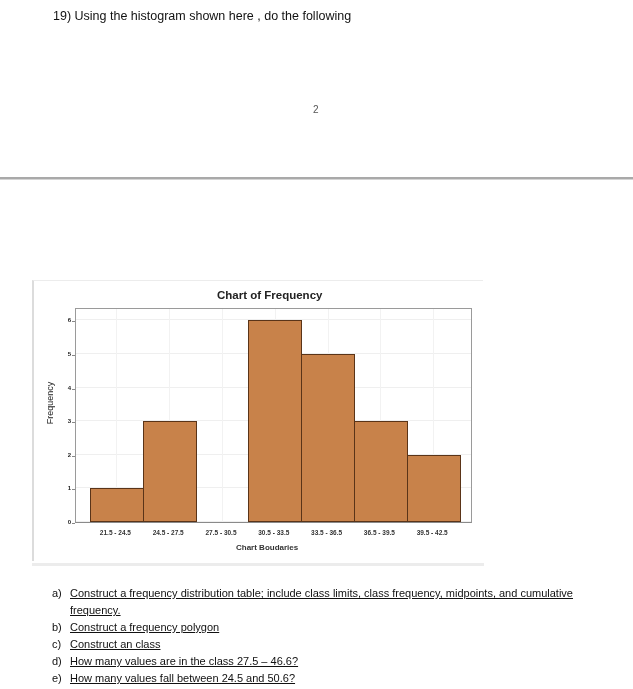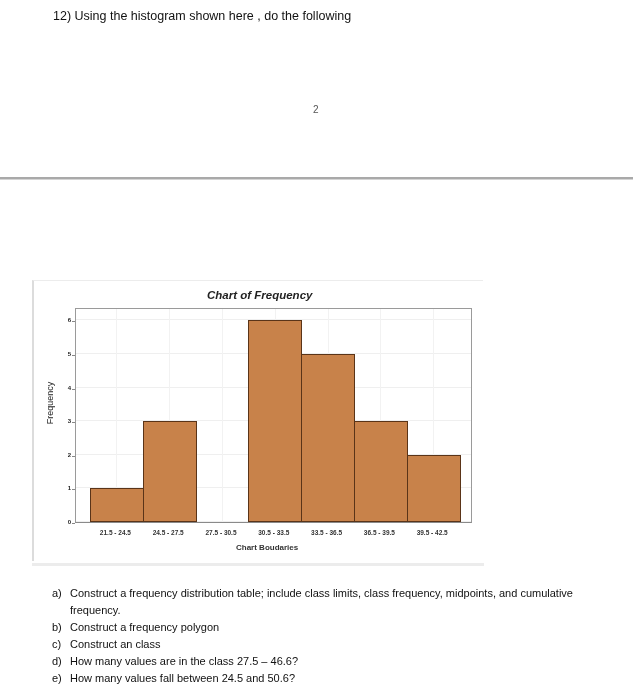--- a/index.html
+++ b/index.html
@@ -6,41 +6,41 @@
   body { width:633px; height:689px; position:relative; overflow:hidden;
          font-family:"Liberation Sans", "DejaVu Sans", sans-serif; color:#111; }
   .q-title { position:absolute; left:53px; top:9px; font-size:12.5px; color:#111; }
   .page-num { position:absolute; left:313px; top:104px; font-size:10px; color:#555; }
   .divider { position:absolute; left:0; top:177px; width:633px; height:2px; background:#a9a9a9; border-bottom:1px solid #d4d4d4; }
   .chart-frame { position:absolute; left:32px; top:280px; width:449px; height:280px;
                  border-left:2px solid #dcdcdc; border-top:1px solid #ececec; }
   .chart-bottom-line { position:absolute; left:32px; top:563px; width:452px; height:3px; background:#ececec; }
   .chart-title { position:absolute; left:0; width:633px; top:289px; text-align:center; padding-left:0;
                  font-size:11.5px; font-weight:bold; color:#222; }
-  .chart-title span { position:absolute; left:207px;font-style:italic; }
+  .chart-title span { position:absolute; left:217px; }
   .plot { position:absolute; left:75px; top:308px; width:397px; height:215px;
           border:1px solid #9a9a9a; border-bottom:1.5px solid #8a8a8a; box-sizing:border-box; }
   .gridline-h { position:absolute; left:0; right:0; height:1px; background:#efefef; }
   .gridline-v { position:absolute; top:0; bottom:0; width:1px; background:#f2f2f2; }
   .bar { position:absolute; bottom:0; background:#c8824a; border:1px solid #5a3418; box-sizing:border-box; }
   .ytick { position:absolute; left:63px; font-size:6px; font-weight:bold; color:#222; width:8px; text-align:right; }
   .ytick-mark { position:absolute; left:72px; width:3px; height:1px; background:#888; }
   .ylabel { position:absolute; left:20px; top:398px; transform:rotate(-90deg); transform-origin:center;
             font-size:9px; color:#222; width:60px; text-align:center; }
   .xtick { position:absolute; top:529px; font-size:6.5px; font-weight:bold; color:#333; width:52px; text-align:center; }
   .xlabel { position:absolute; top:543px; left:236px; font-size:8px; font-weight:bold; color:#333; }
   .tasks { position:absolute; left:52px; top:585px; font-size:11px; line-height:17px; color:#111; width:560px; }
   .task { display:flex; }
   .task .lbl { width:18px; flex:none; }
-  .task .txt { flex:1; }
+  .task .txt { flex:1;text-decoration:underline; }
 </style>
 </head>
 <body>
 
-<div class="q-title">12) Using the histogram shown here , do the following</div>
+<div class="q-title">19) Using the histogram shown here , do the following</div>
 <div class="page-num">2</div>
 <div class="divider"></div>
 
 <div class="chart-frame"></div>
 <div class="chart-bottom-line"></div>
 <div class="chart-title">
     <span>Chart of Frequency</span>
   </div>
 
 <div class="plot" id="plot">

